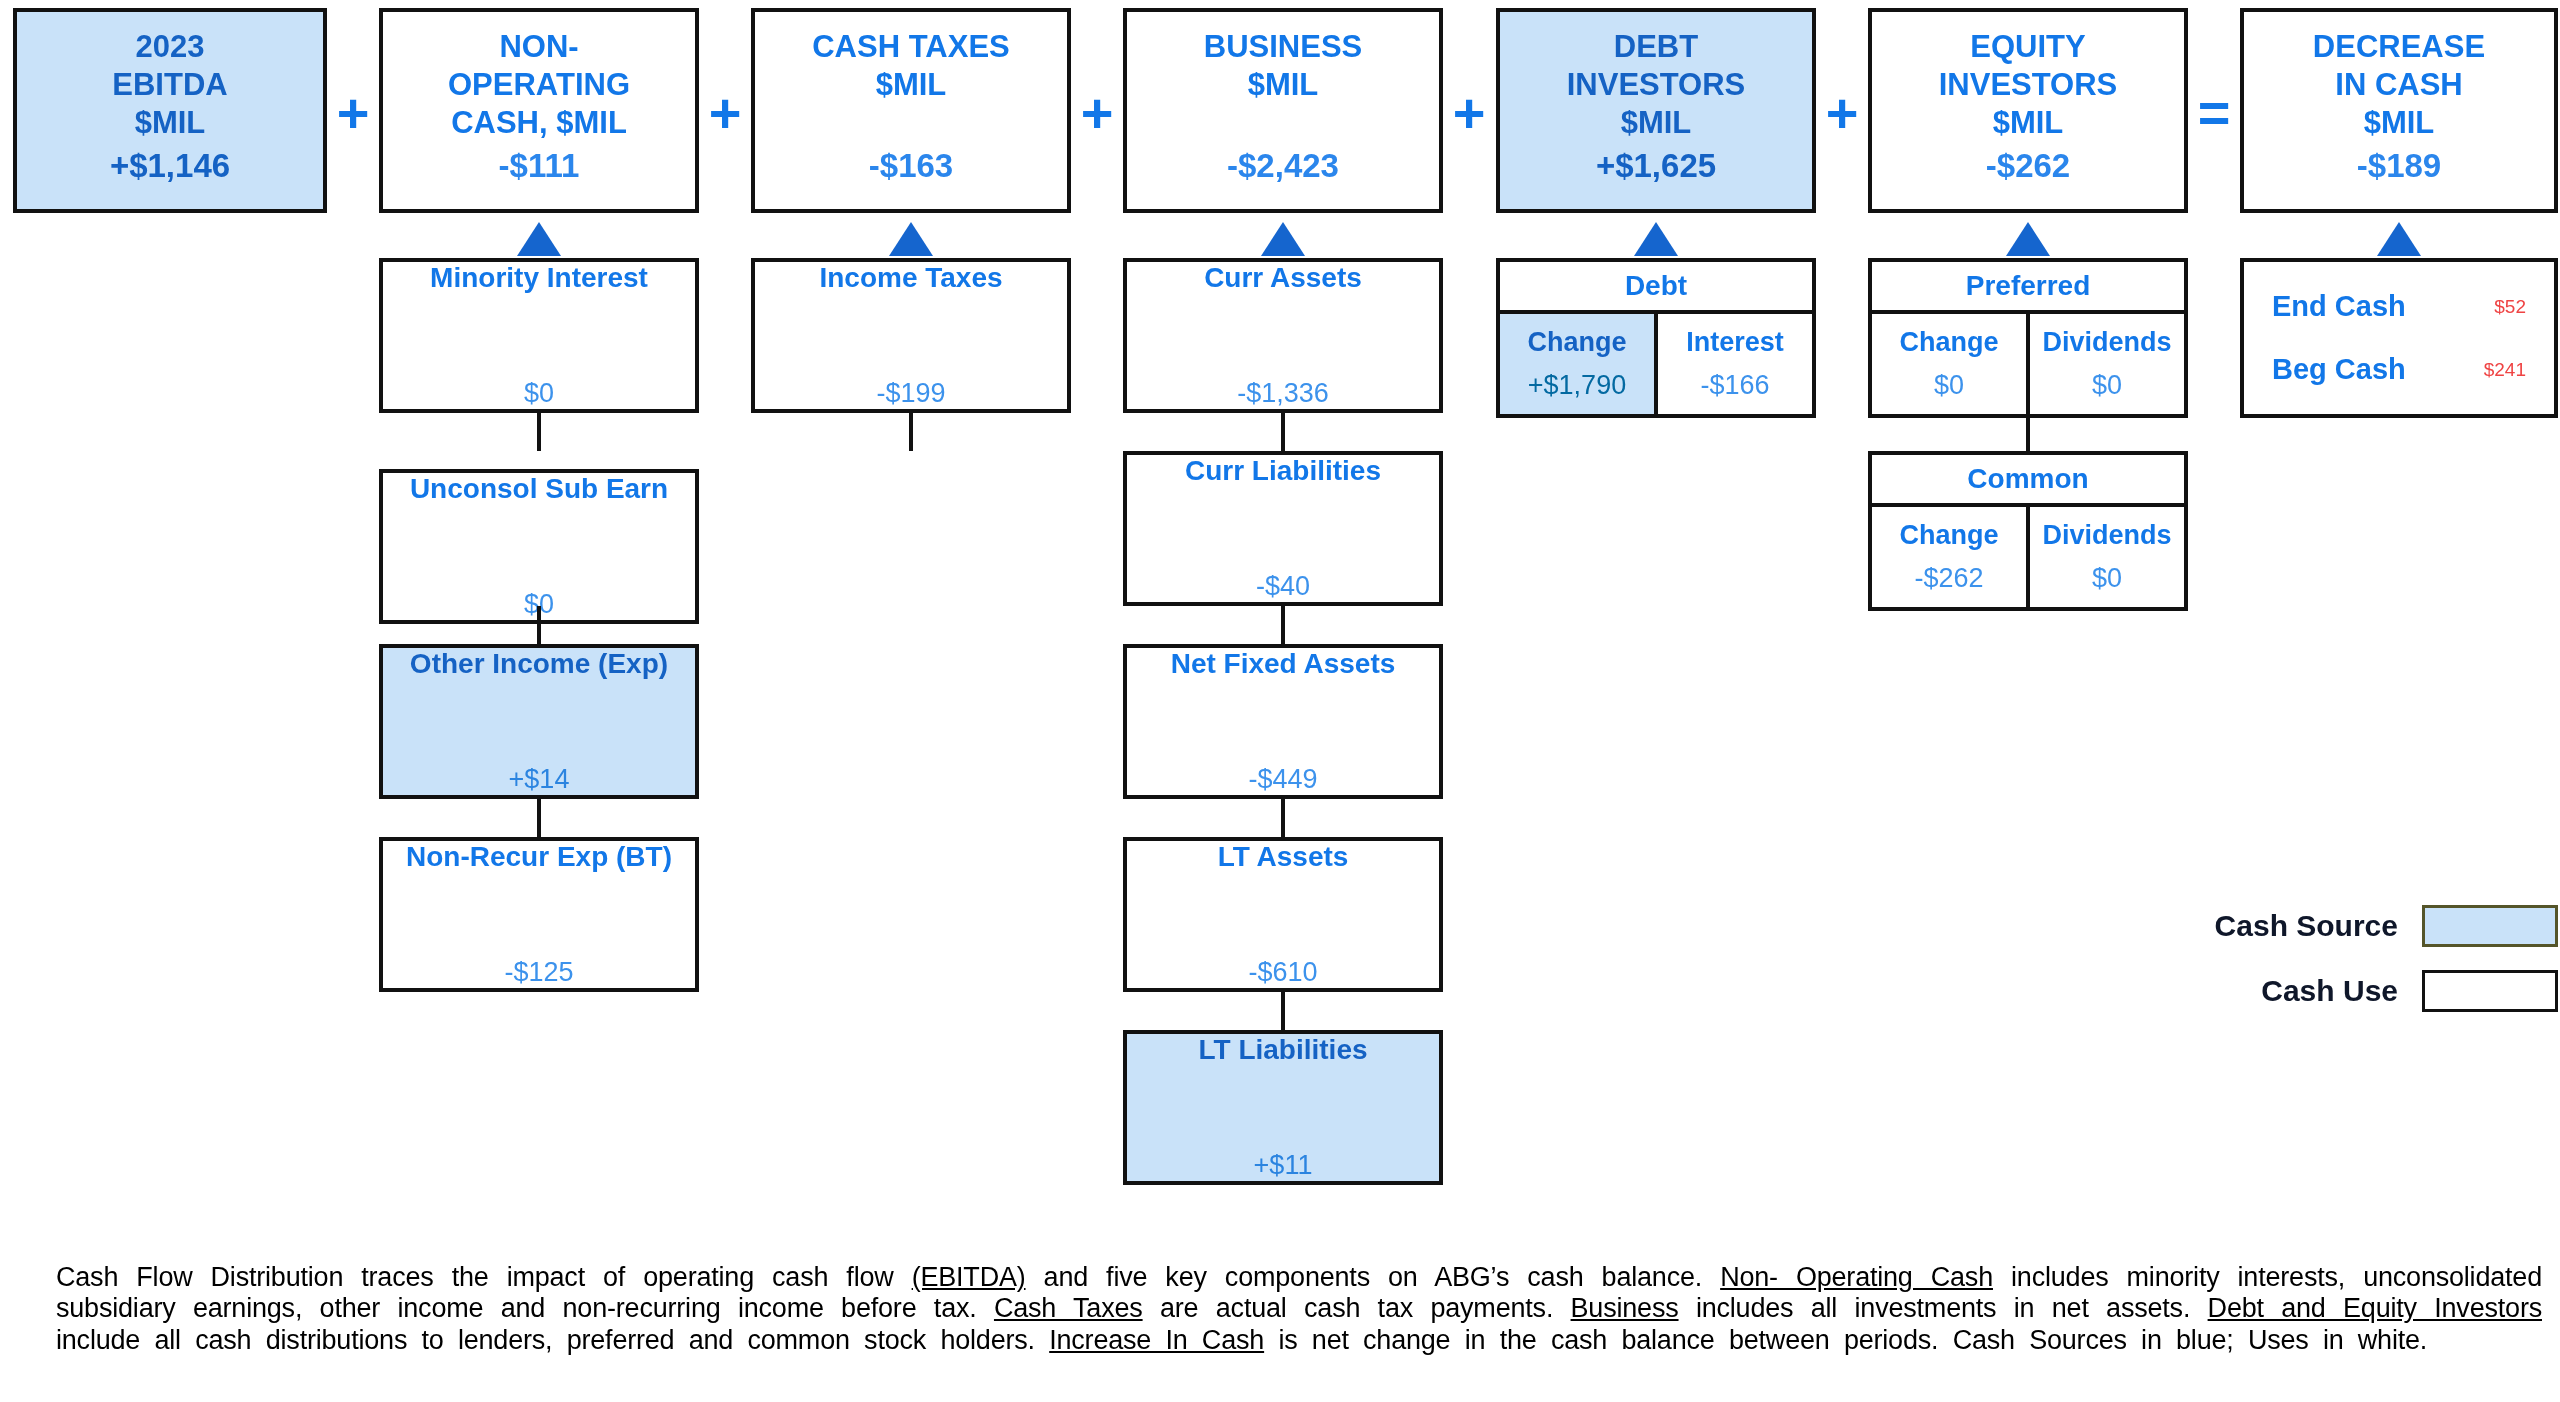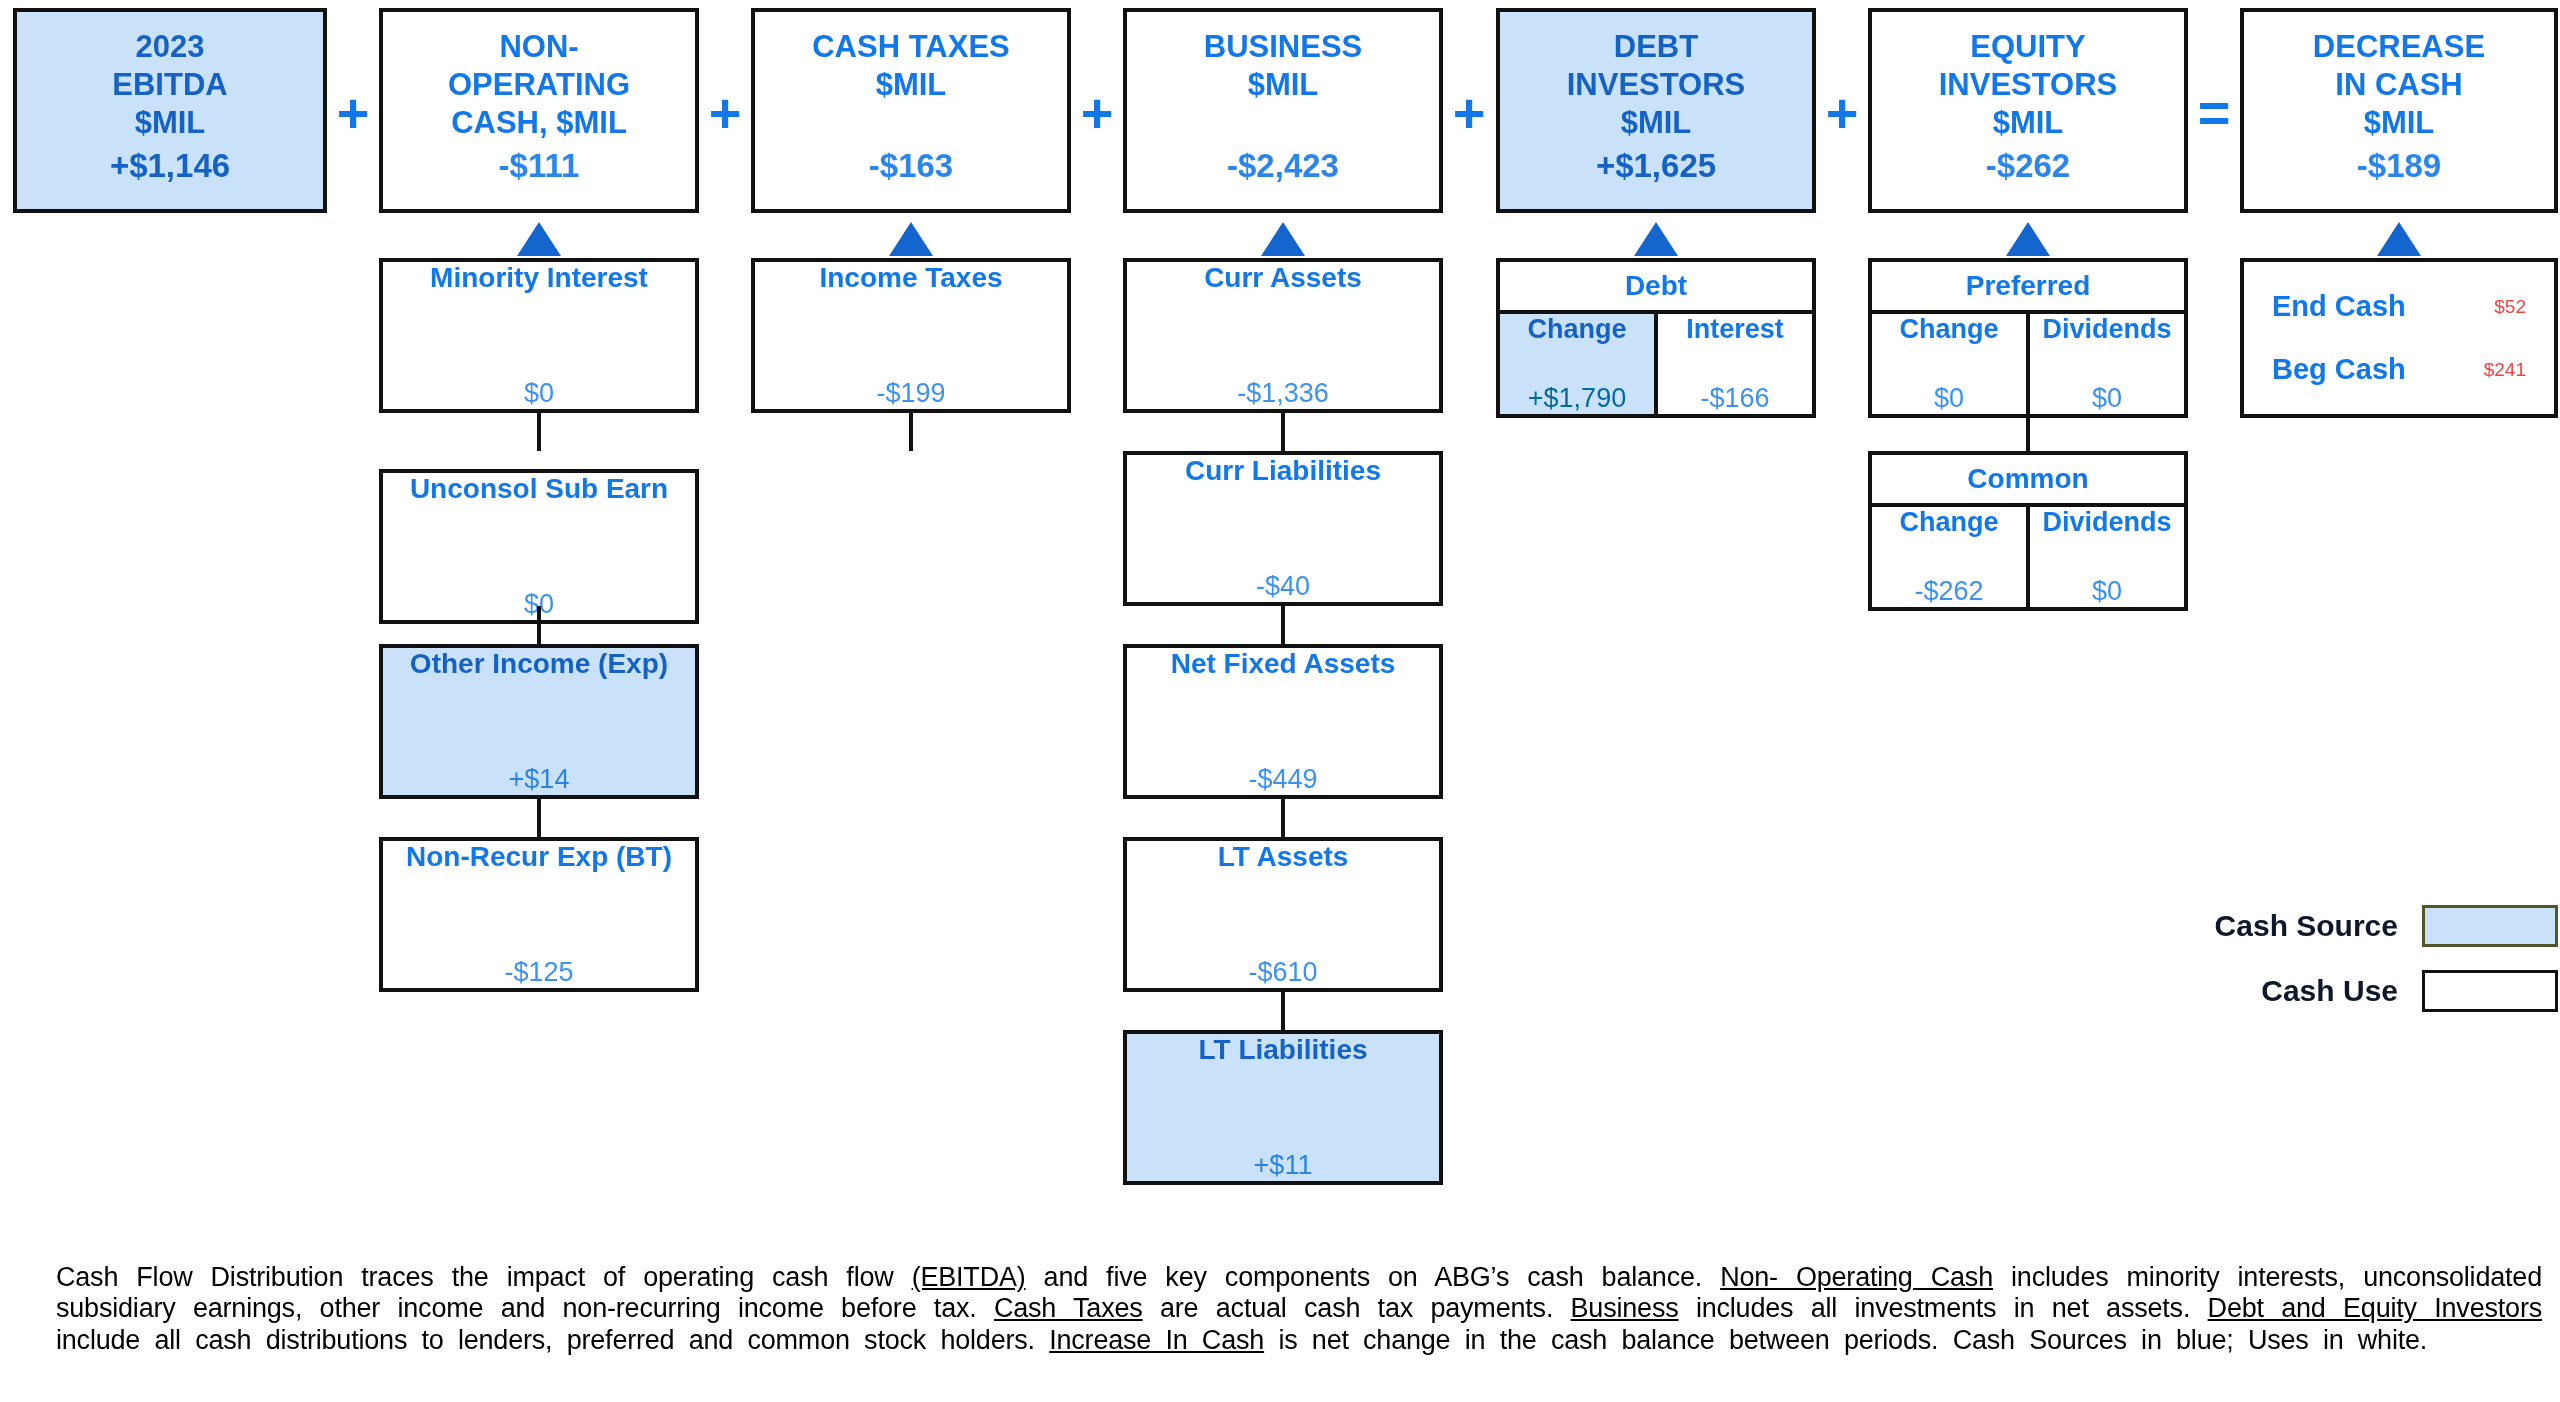--- a/index.html
+++ b/index.html
@@ -28,21 +28,21 @@
   
   .tri{position:absolute;width:0;height:0;transform:translateX(-50%);
        border-left:22px solid transparent;border-right:22px solid transparent;border-bottom:34px solid #1565CE;}
   
   .conn{position:absolute;width:4px;background:#111;transform:translateX(-50%);}
   
   .mtable{position:absolute;box-sizing:border-box;border:4px solid #111;background:#fff;display:flex;flex-direction:column;}
   .mt-header{height:48px;border-bottom:4px solid #111;display:flex;align-items:center;justify-content:center;
              font-size:28px;font-weight:bold;color:#1277E8;}
   .mt-body{flex:1;display:flex;}
-  .mt-cell{flex:1;display:flex;flex-direction:column;align-items:center;justify-content:space-between;gap:12px;text-align:center;}
+  .mt-cell{flex:1;display:flex;flex-direction:column;align-items:center;justify-content:center;gap:12px;text-align:center;}
   .mt-cell + .mt-cell{border-left:4px solid #111;}
   .mt-cell .clabel{font-size:27px;font-weight:bold;color:#1277E8;}
   .mt-cell .cvalue{font-size:27px;color:#3C92EC;}
   .mt-cell.filled .clabel{color:#1562C4;}
   .mt-cell.filled .cvalue{color:#0369a1;}
   
   .endbeg{justify-content:center;gap:30px;padding:0 28px;align-items:stretch;}
   .ebrow{display:flex;justify-content:space-between;align-items:center;}
   .eblabel{font-size:29px;font-weight:bold;color:#1277E8;}
   .ebvalue{font-size:19px;font-weight:400;color:#ef4444;}

